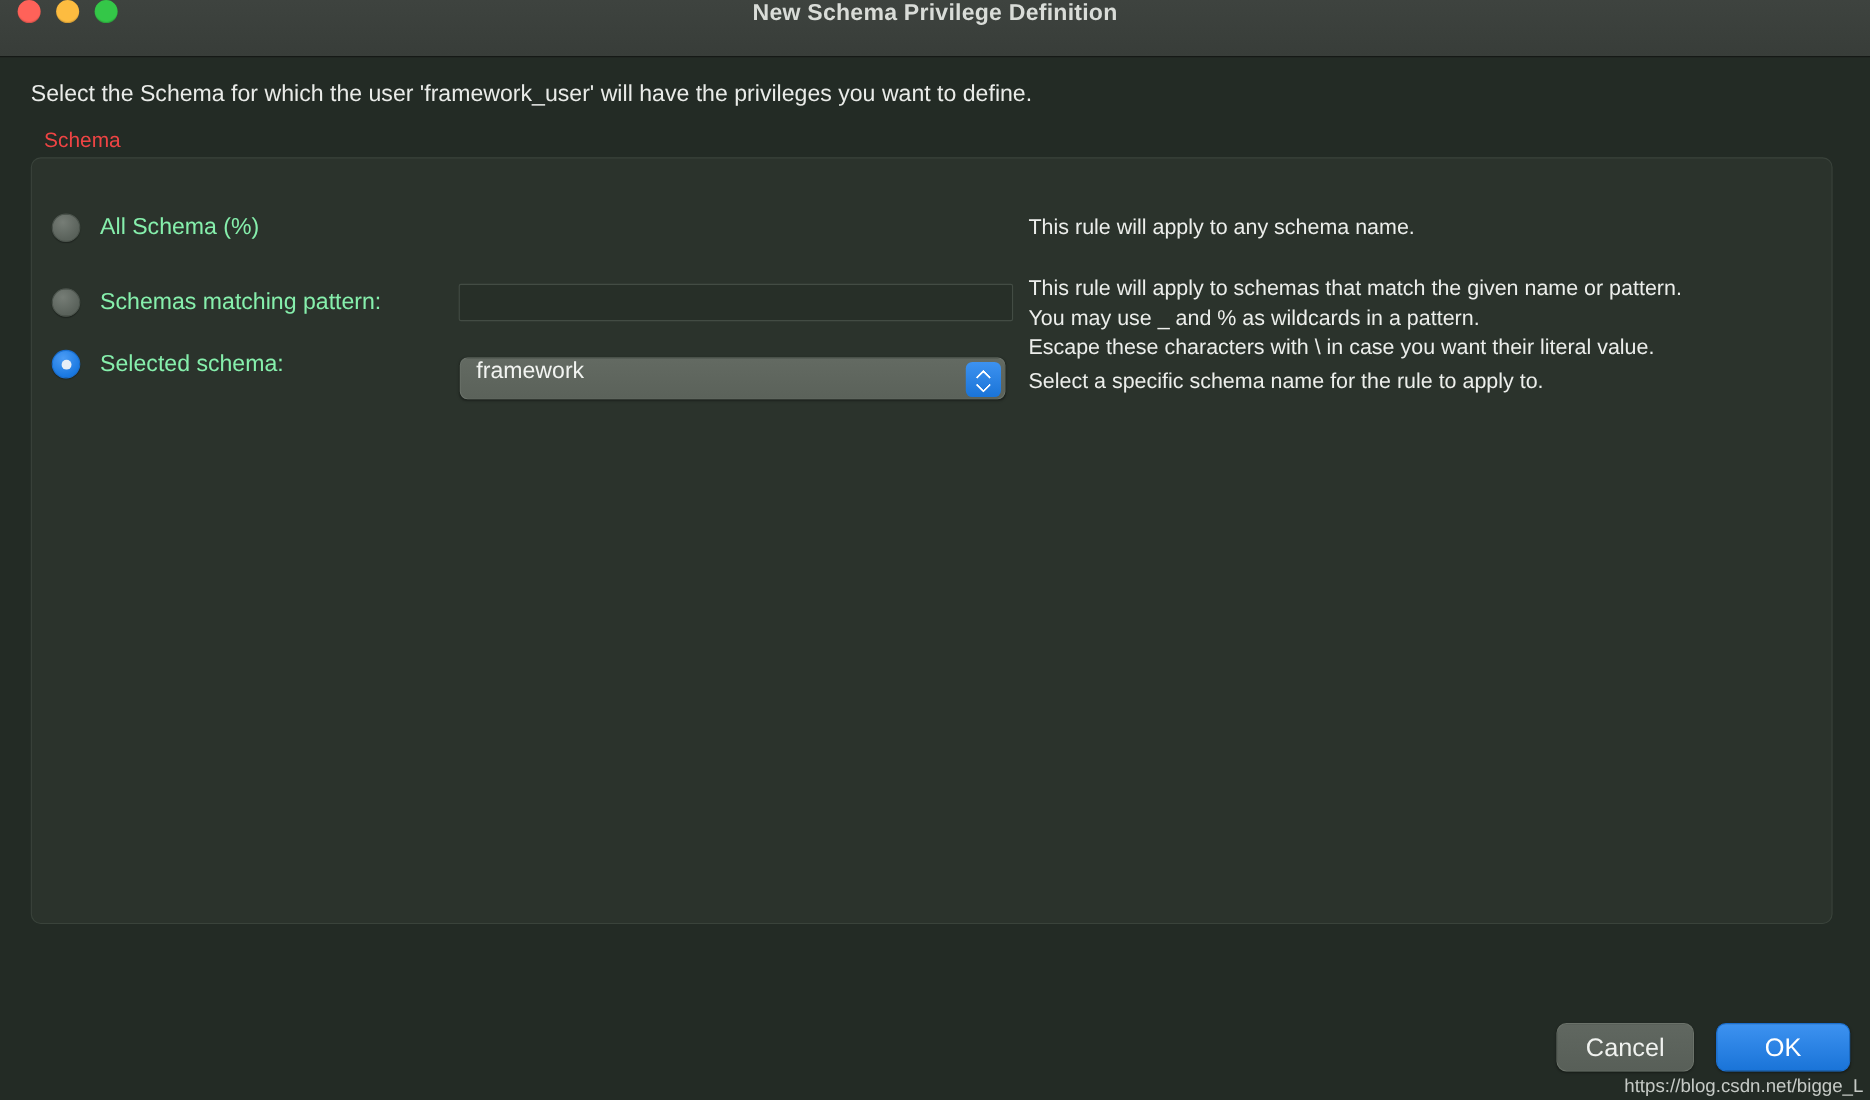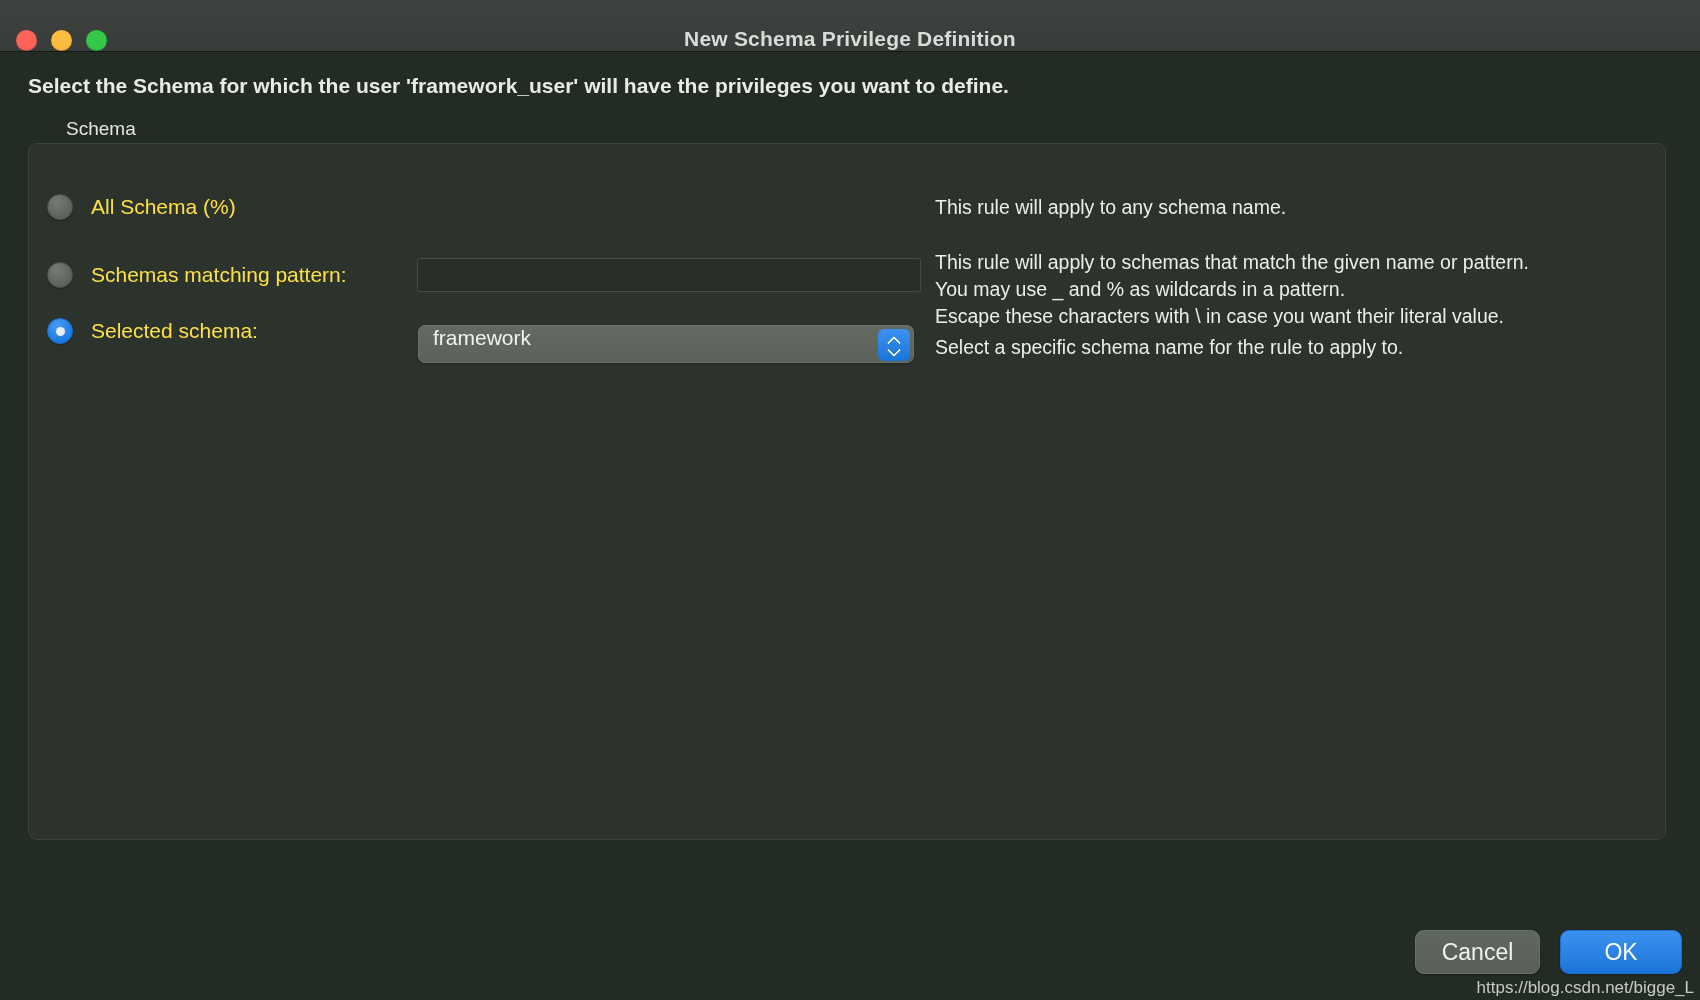--- a/index.html
+++ b/index.html
@@ -21,21 +21,21 @@
     box-sizing: border-box;
   }
 
   
   #titlebar {
     position: relative;
     height: 52px;
     background: linear-gradient(#3e433f, #383d39);
     border-bottom: 1px solid #151816;
     display: flex;
-    align-items: flex-end;
+    align-items: flex-start;
     box-sizing: border-box;
   }
   #traffic {
     display: flex;
     gap: 14px;
     margin-left: 16px;
     align-items: center;
   }
   .light {
     width: 21px;
@@ -66,29 +66,28 @@
     box-sizing: border-box;
   }
 
   #intro {
     position: absolute;
     left: 28px;
     top: 22px;
     font-size: 21px;
     color: #e9ebe8;
     white-space: nowrap;
-    font-weight: bold;
   }
 
   #group-label {
     position: absolute;
-    left: 66px;
+    left: 40px;
     top: 66px;
     font-size: 19px;
-    color: #e5e5e5;
+    color: #ef4444;
   }
 
   #groupbox {
     position: absolute;
     left: 28px;
     top: 91px;
     width: 1638px;
     height: 697px;
     background: #2b332c;
     border: 1px solid #3a433b;
@@ -129,21 +128,21 @@
     width: 9px;
     height: 9px;
     margin: -4.5px 0 0 -4.5px;
     border-radius: 50%;
     background: #e7eef6;
   }
 
   .radio-label {
     margin-left: 18px;
     font-size: 21px;
-    color: #fde047;
+    color: #86efac;
     white-space: nowrap;
   }
 
   
   .textfield {
     position: absolute;
     left: 388px;
     width: 504px;
     height: 34px;
     background: #272f28;

